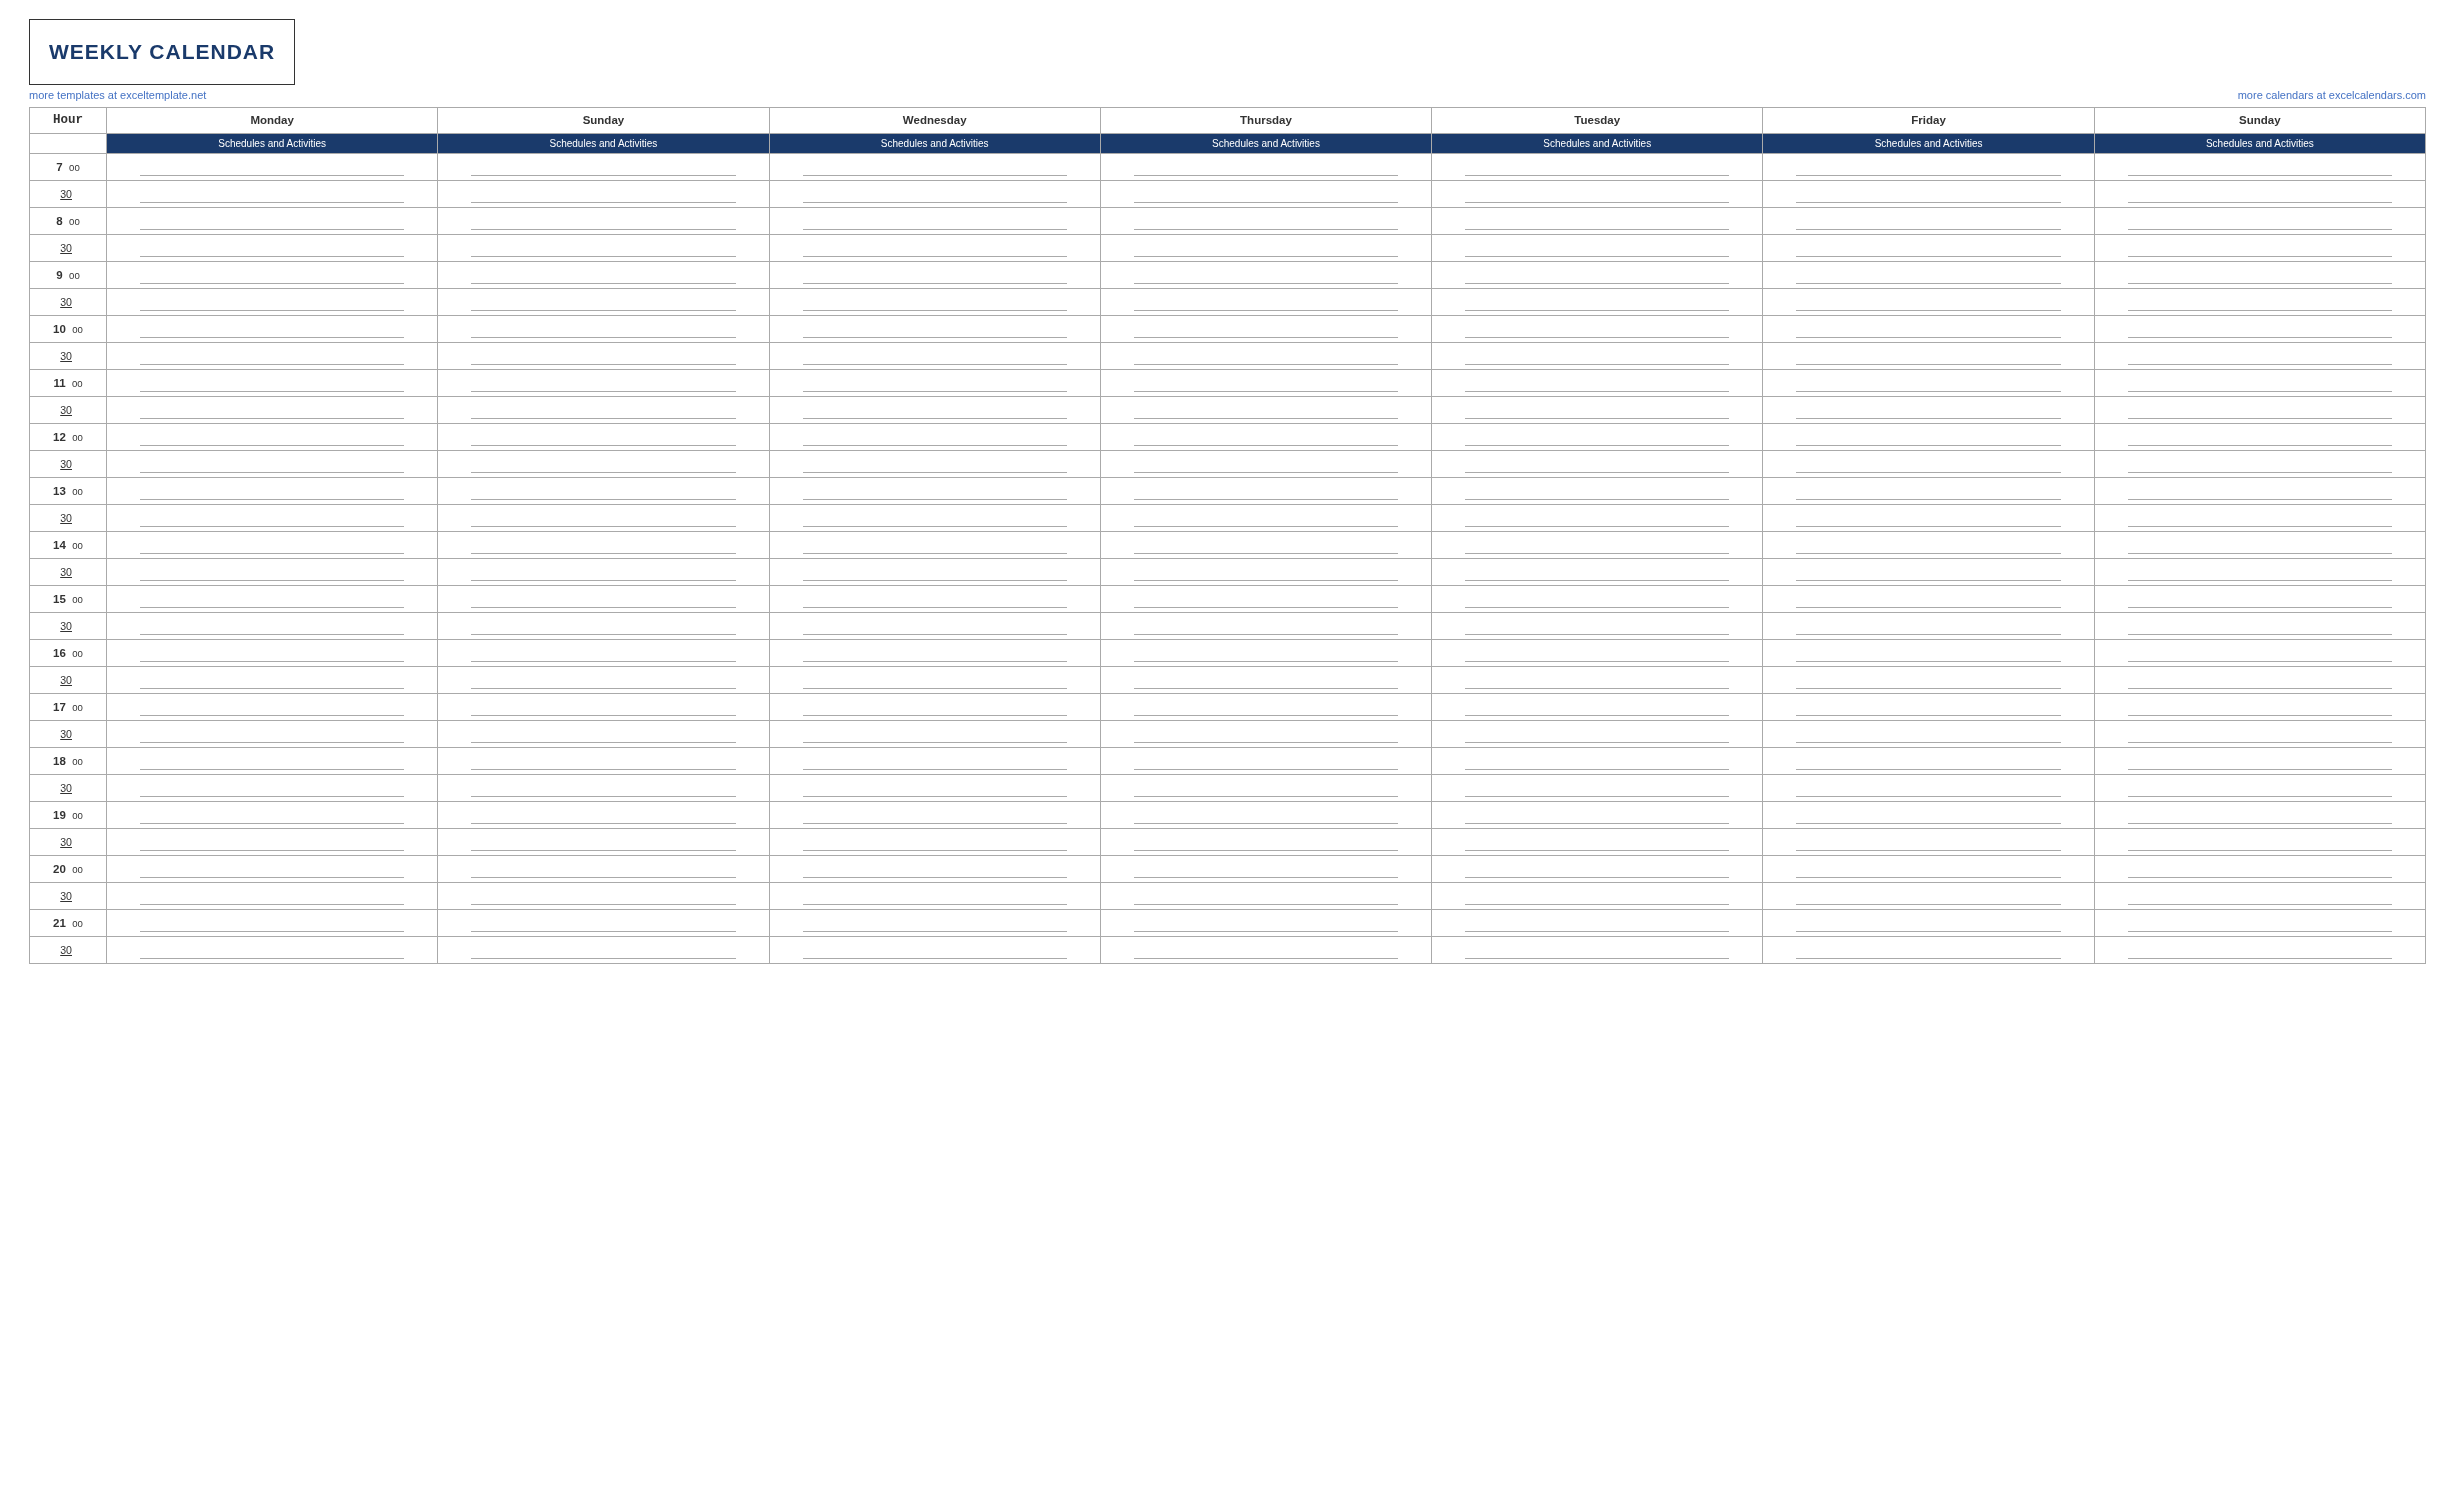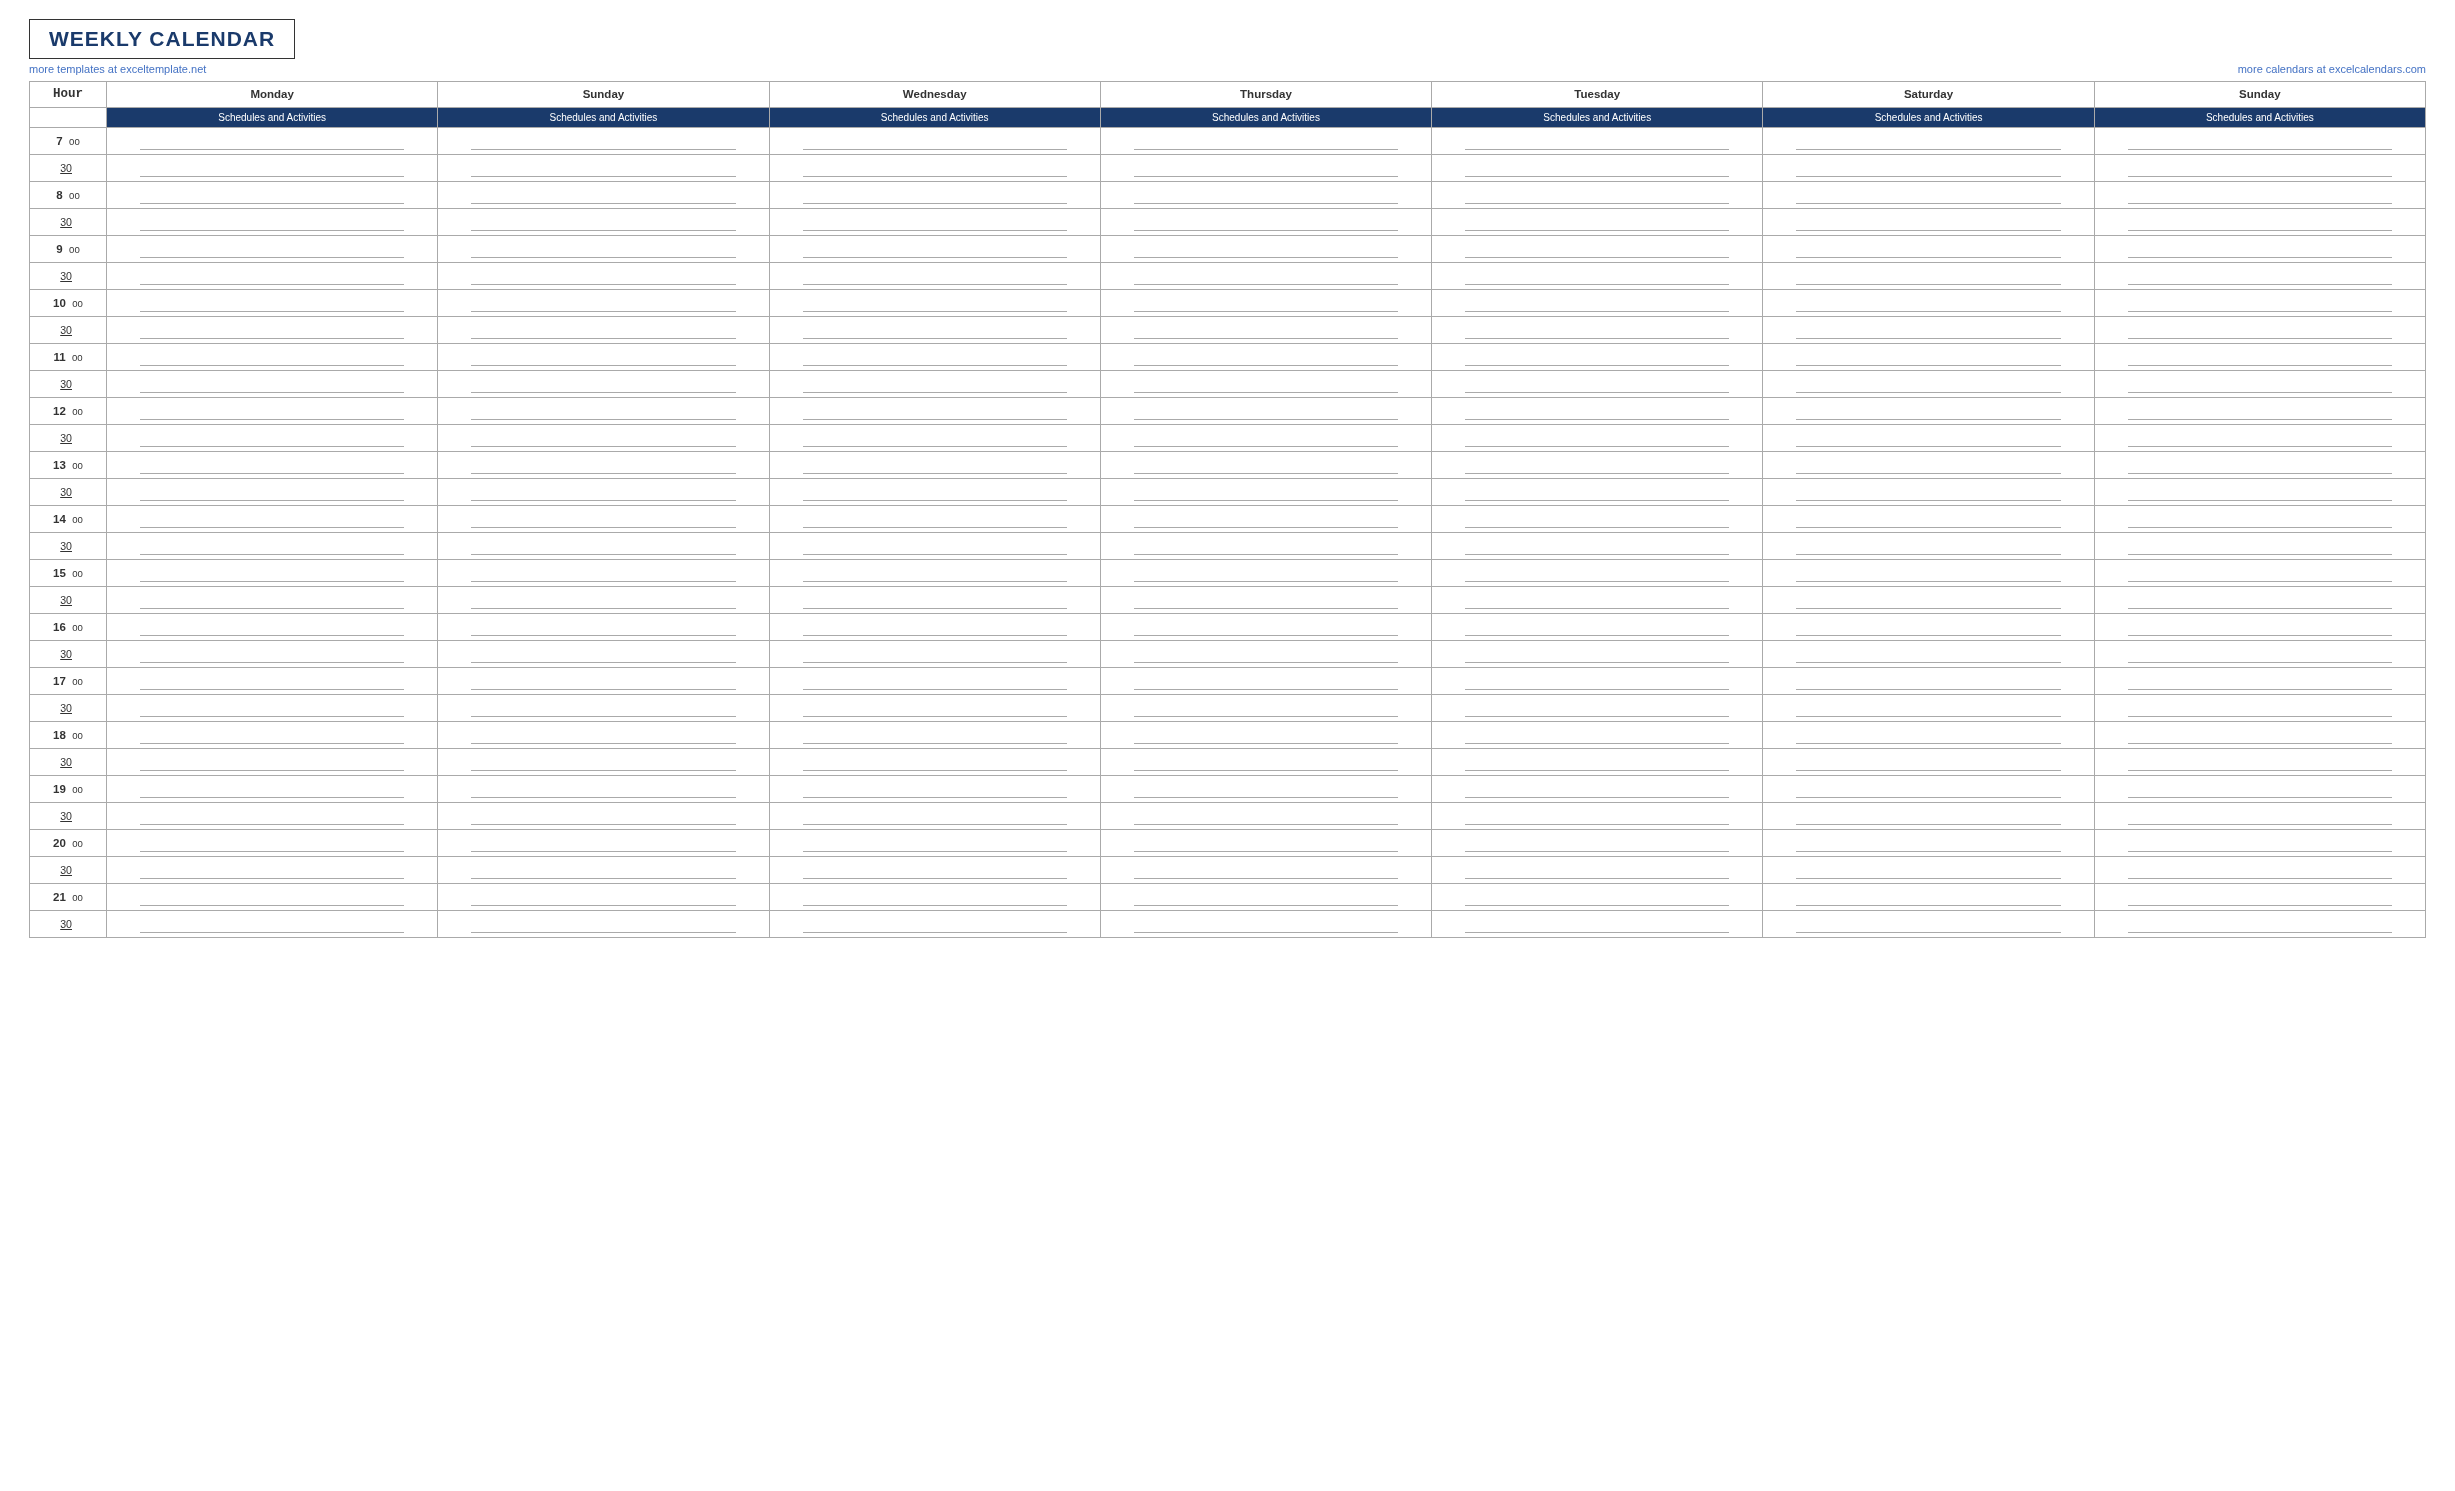--- a/index.html
+++ b/index.html
@@ -13,21 +13,21 @@
 
     .top-section {
       display: flex;
       justify-content: space-between;
       align-items: flex-start;
       margin-bottom: 3.8px;
     }
 
     .title-box {
       border: 1.9px solid #333;
-      padding: 7px 19px;
+      padding: 20px 19px;
       display: inline-block;
     }
 
     .title-box h1 {
       font-size: 21px;
       font-weight: bold;
       color: #1a3a6b;
       letter-spacing: 1px;
       white-space: nowrap;
     }
@@ -153,21 +153,21 @@
 
 <table class="calendar-table">
   <thead>
     <tr>
       <th class="hour-col header-row-hour">Hour</th>
       <th class="day-col header-day">Monday</th>
       <th class="day-col header-day">Sunday</th>
       <th class="day-col header-day">Wednesday</th>
       <th class="day-col header-day">Thursday</th>
       <th class="day-col header-day">Tuesday</th>
-      <th class="day-col header-day">Saturday</th>
+      <th class="day-col header-day">Friday</th>
       <th class="day-col header-day">Sunday</th>
     </tr>
     <tr>
       <th class="hour-col" style="background:#fff; border:1px solid #aaa;"></th>
       <th class="day-col header-sub">Schedules and Activities</th>
       <th class="day-col header-sub">Schedules and Activities</th>
       <th class="day-col header-sub">Schedules and Activities</th>
       <th class="day-col header-sub">Schedules and Activities</th>
       <th class="day-col header-sub">Schedules and Activities</th>
       <th class="day-col header-sub">Schedules and Activities</th>

